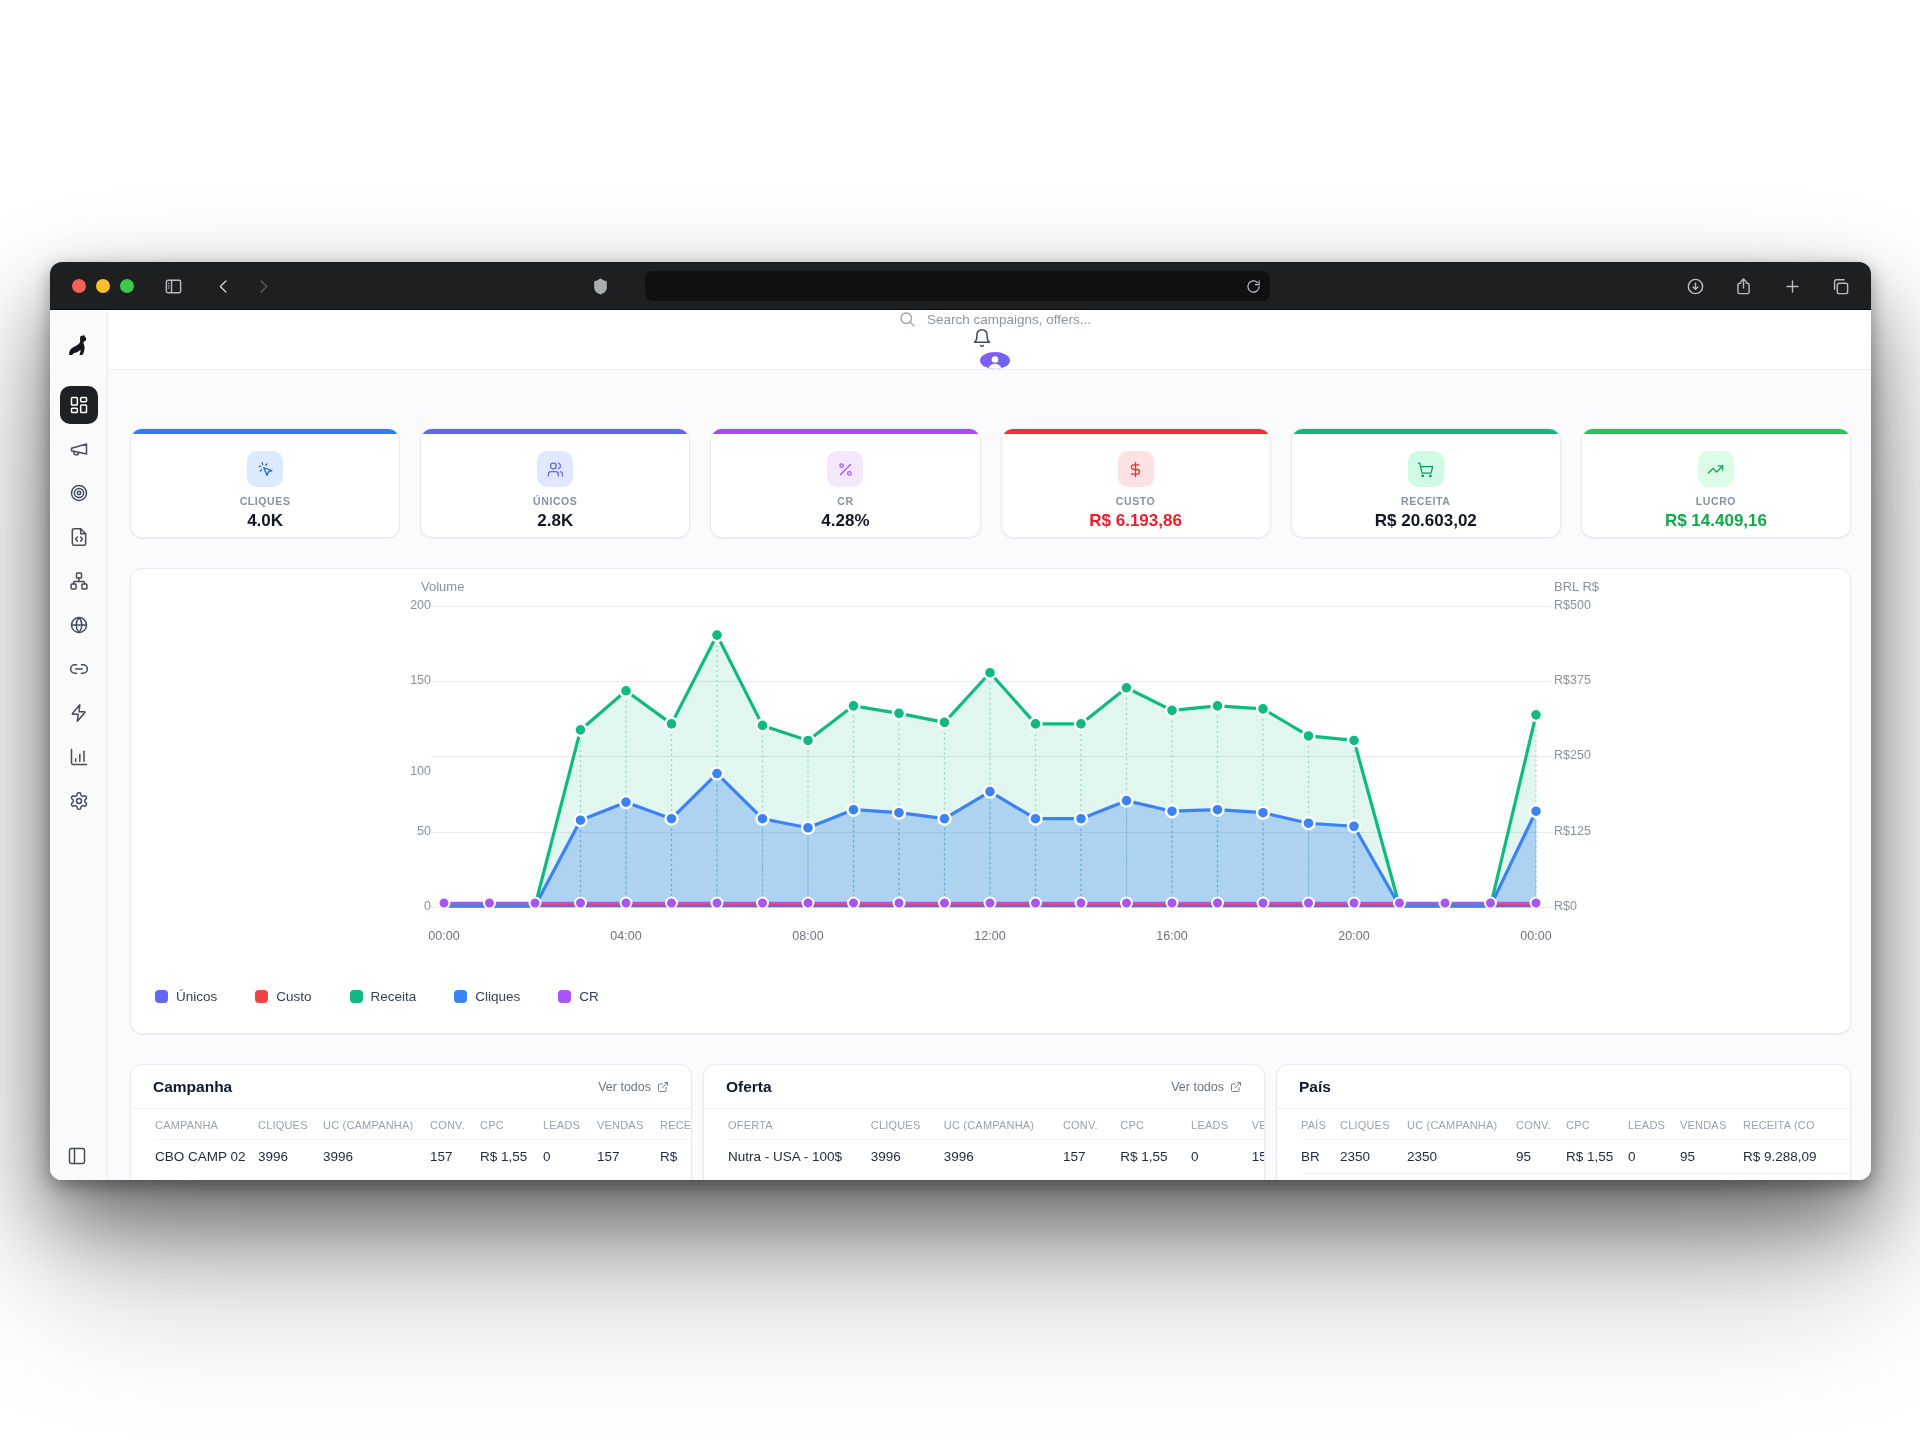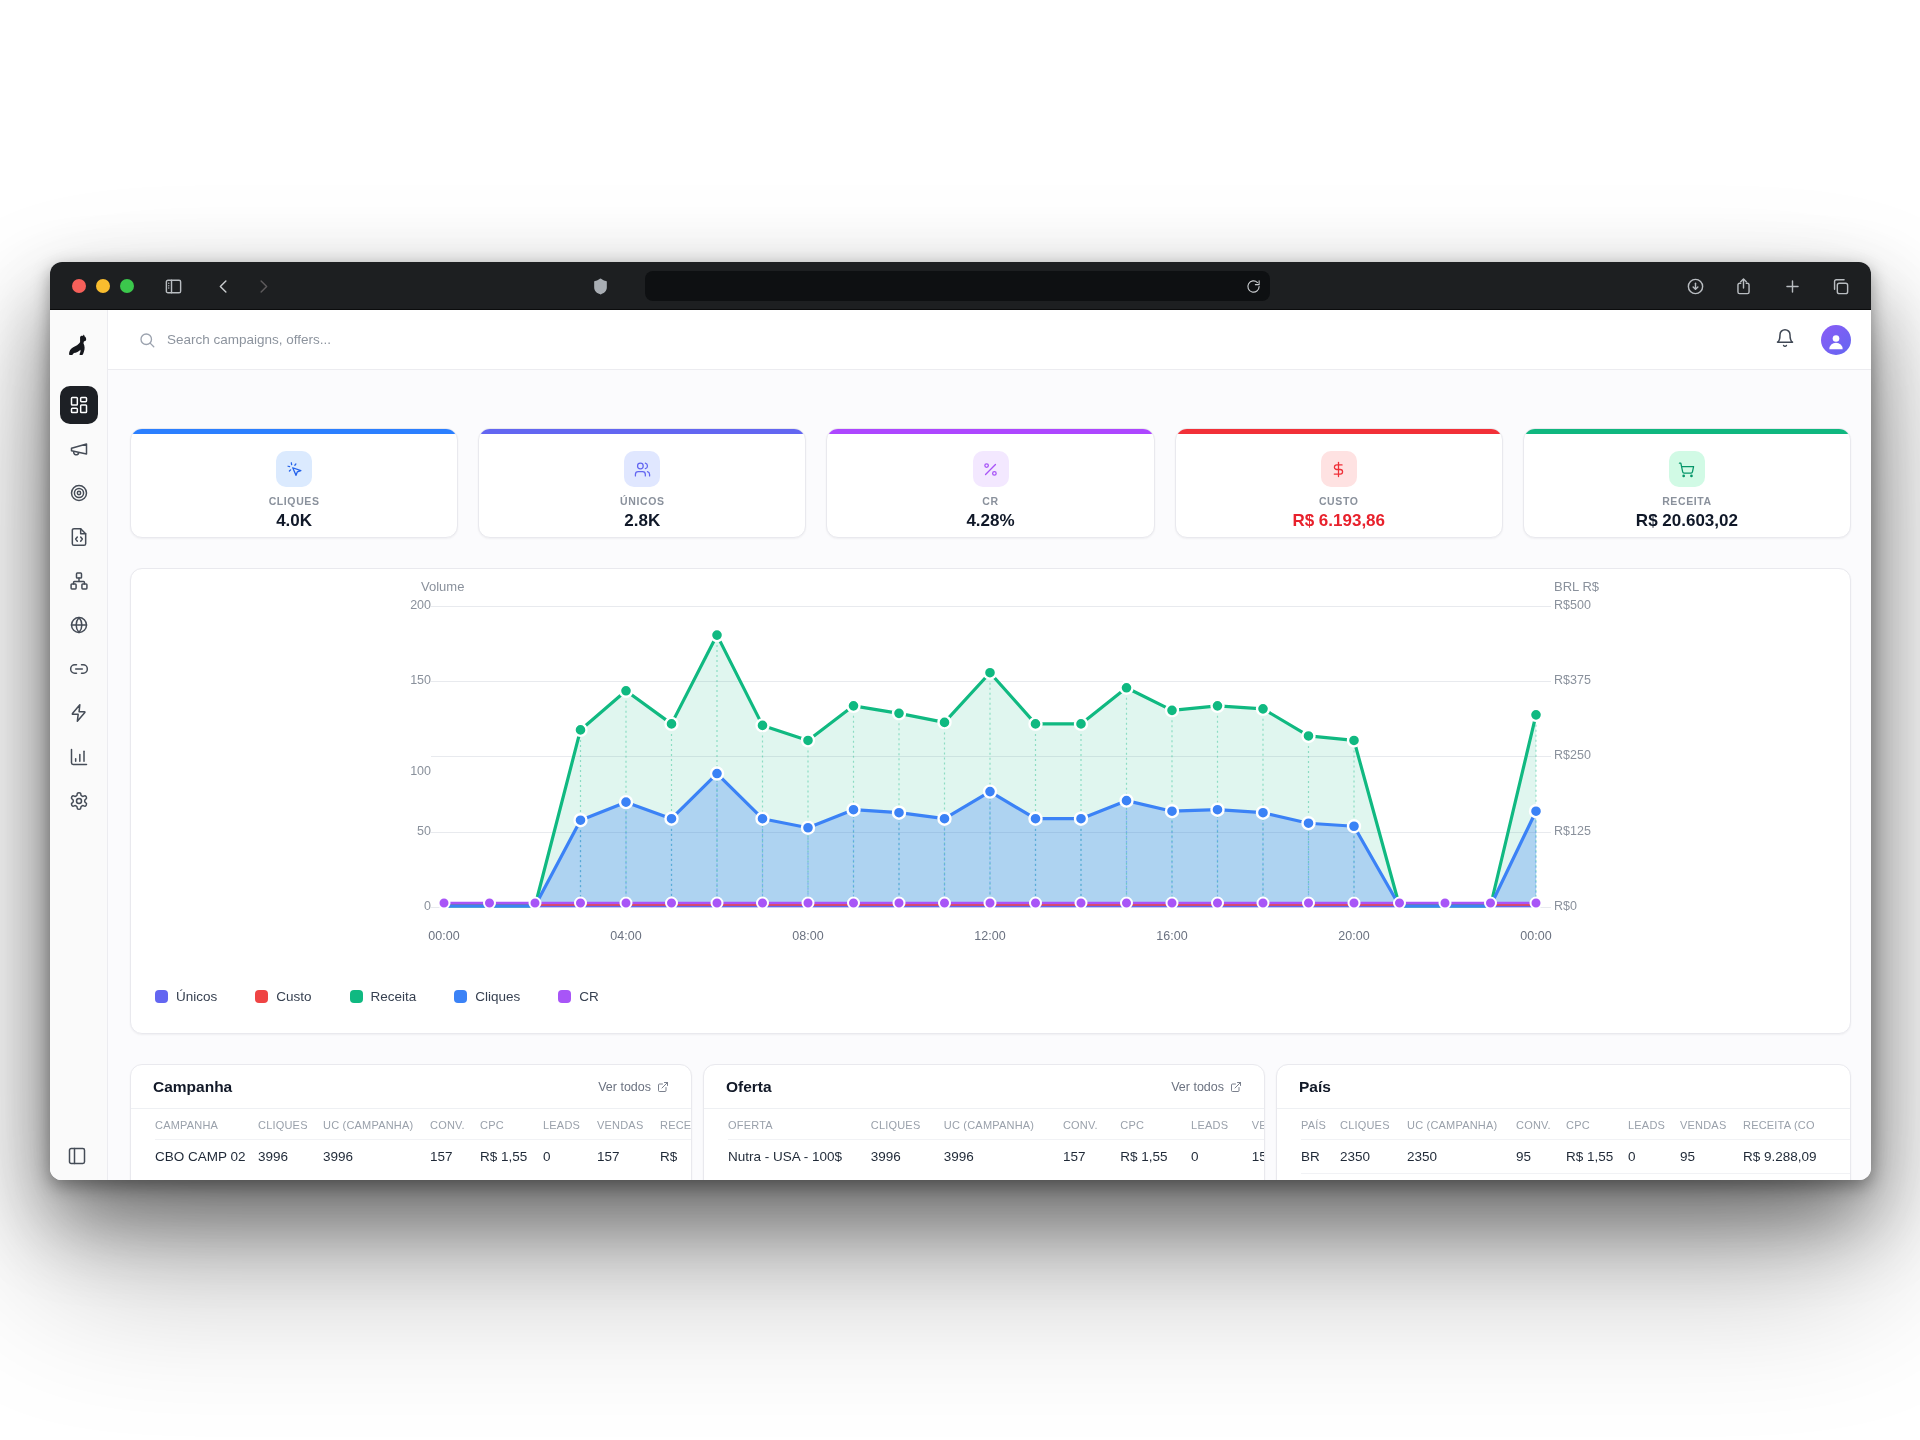--- a/index.html
+++ b/index.html
@@ -24,21 +24,21 @@
   .rail { position:absolute; left:0; top:0; bottom:0; width:58px; background:#fafafa; border-right:1px solid #ececf0; }
   .logo { margin:20px auto 0; width:32px; height:32px; display:flex; align-items:center; justify-content:center; }
   .rail-items { margin-top:24px; display:flex; flex-direction:column; align-items:center; gap:6px; }
   .rail-item { width:38px; height:38px; border-radius:10px; display:flex; align-items:center; justify-content:center; color:#454c57; cursor:pointer; }
   .rail-item svg { width:20px; height:20px; }
   .rail-item.active { background:#1d2025; color:#ffffff; }
   .rail-collapse { position:absolute; bottom:10px; left:17px; width:24px; height:24px; color:#454c57; }
   .rail-collapse svg{ width:20px; height:20px; }
 
   .topbar { position:absolute; left:58px; top:0; right:0; height:60px; background:#ffffff; border-bottom:1px solid #ececf0;
-            display:flex; align-items:center; padding:0 20px 0 30px; }
+            display:flex; align-items:center; padding:0 20px 0 30px;flex-direction:column; }
   .search { display:flex; align-items:center; gap:11px; color:#9ca3af; flex:1; }
   .search svg{ width:18px; height:18px; }
   .search-ph { font-size:13.5px; color:#8d949e; }
   .bell { width:24px; height:24px; color:#3f4754; margin-right:22px; }
   .bell svg{ width:20px; height:20px; }
   .avatar { width:30px; height:30px; border-radius:50%; background:linear-gradient(135deg,#8b5cf6,#6366f1); display:flex; align-items:center; justify-content:center; overflow:hidden;}
   .avatar svg{ width:20px; height:20px; fill:#ffffff; margin-top:3px;}
 
   .main { position:absolute; left:58px; top:60px; right:0; bottom:0; padding:18px 20px 0 22px; }
 
@@ -328,20 +328,31 @@
           <div class="accent" style="background: rgb(16, 183, 127);"></div>
           <div class="chip" style="background: rgb(209, 250, 229); color: rgb(5, 150, 105);">
             <svg class="ic" viewBox="0 0 24 24">
                 <circle cx="8" cy="21" r="1"></circle>
                 <circle cx="19" cy="21" r="1"></circle>
                 <path d="M2 3h2l2.6 12.4a2 2 0 0 0 2 1.6h9.8a2 2 0 0 0 2-1.6L22 8H5"></path>
               </svg>
           </div>
           <div class="kpi-label">RECEITA</div>
           <div class="kpi-value" style="color: rgb(16, 24, 40);">R$ 20.603,02</div>
+        </div>
+        <div class="kpi">
+          <div class="accent" style="background: rgb(34, 197, 94);"></div>
+          <div class="chip" style="background: rgb(220, 252, 231); color: rgb(22, 163, 74);">
+            <svg class="ic" viewBox="0 0 24 24">
+                <path d="m22 7-8.5 8.5-5-5L2 17"></path>
+                <path d="M16 7h6v6"></path>
+              </svg>
+          </div>
+          <div class="kpi-label">LUCRO</div>
+          <div class="kpi-value" style="color: rgb(20, 168, 75);">R$ 14.409,16</div>
         </div>
       </div>
 
       <div class="chart-card">
         <span class="axis-name l">Volume</span>
         <span class="axis-name r">BRL R$</span>
         <div class="gl" style="top:37px"></div>
         <div class="gl" style="top:112px"></div>
         <div class="gl" style="top:187px"></div>
         <div class="gl" style="top:263px"></div>

